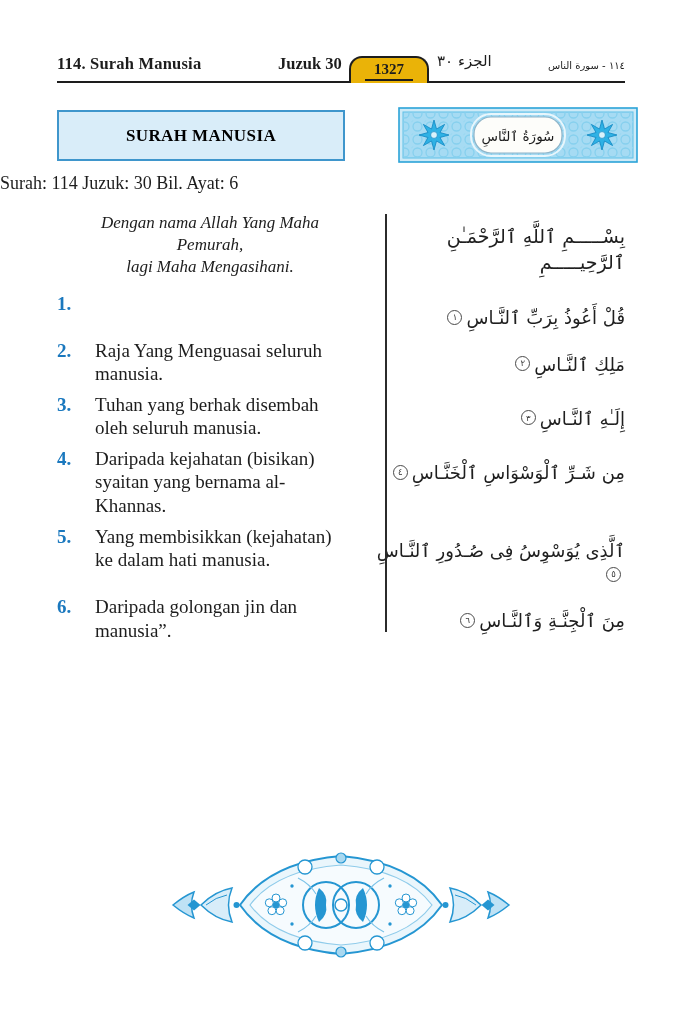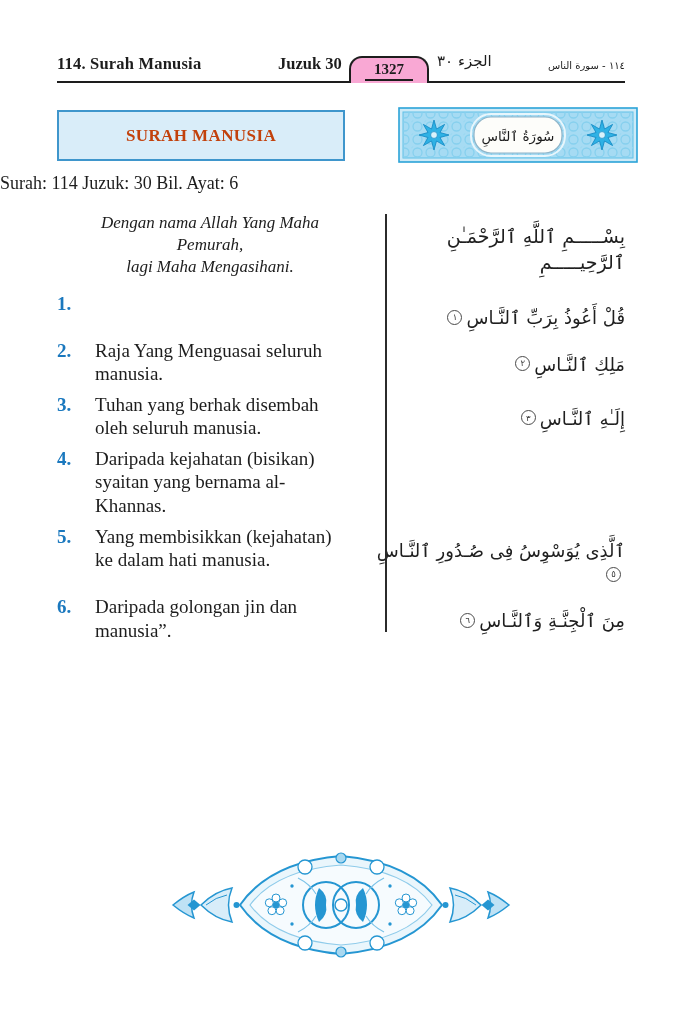--- a/index.html
+++ b/index.html
@@ -23,21 +23,21 @@
     position: absolute; left: 278px; top: 54px;
     font-size: 16.5px; font-weight: bold;
   }
   .head-rule {
     position: absolute; left: 57px; right: 57px; top: 81px;
     height: 2px; background: #1d1d1d;
   }
   .page-tab {
     position: absolute; left: 349px; top: 56px;
     width: 80px; height: 27px;
-    background: #f9a8d4;
+    background: #eab308;
     border: 2px solid #1d1d1d; border-bottom: none;
     border-radius: 13px 13px 0 0;
     z-index: 2;
     display: flex; align-items: flex-start; justify-content: center;
   }
   .page-tab .pgnum {
     font-size: 15px; font-weight: bold; line-height: 20px;
     padding: 1px 9px 0 9px;
     border-bottom: 2px solid #1d1d1d;
   }
@@ -51,21 +51,21 @@
   }
 
   
   .title-box {
     position: absolute; left: 57px; top: 110px;
     width: 288px; height: 51px;
     background: #d9edf9;
     border: 2px solid #3f96cc;
     display: flex; align-items: center; justify-content: center;
     font-size: 17px; font-weight: bold; letter-spacing: .4px;
-    color: #c2410c;
+    color: #000000;
   }
   .surah-banner { position: absolute; left: 398px; top: 107px; width: 240px; height: 56px; }
 
   .meta-line {
     position: absolute; left: 0; right: 0; top: 173px;
     text-align: left; font-size: 18px;
   }
 
   
   .content { position: absolute; left: 57px; top: 210px; width: 568px; }
@@ -183,20 +183,21 @@
         <div class="v-text">Tuhan yang berhak disembah oleh seluruh manusia.</div>
       </div>
       <div class="a-cell"><span>إِلَـٰهِ ٱلنَّـاسِ</span><span class="ayah-mark">٣</span></div>
     </div>
 
     <div class="vrow verse-row">
       <div class="t-cell t-inner">
         <div class="v-num">4.</div>
         <div class="v-text">Daripada kejahatan (bisikan) syaitan yang bernama al-Khannas.</div>
       </div>
+      <div class="a-cell"><span>مِن شَـرِّ ٱلْوَسْوَاسِ ٱلْخَنَّـاسِ</span><span class="ayah-mark">٤</span></div>
     </div>
 
     <div class="vrow verse-row">
       <div class="t-cell t-inner">
         <div class="v-num">5.</div>
         <div class="v-text">Yang membisikkan (kejahatan) ke dalam hati manusia.</div>
       </div>
       <div class="a-cell"><span>ٱلَّذِى يُوَسْوِسُ فِى صُـدُورِ ٱلنَّـاسِ</span><span class="ayah-mark">٥</span></div>
     </div>
 

